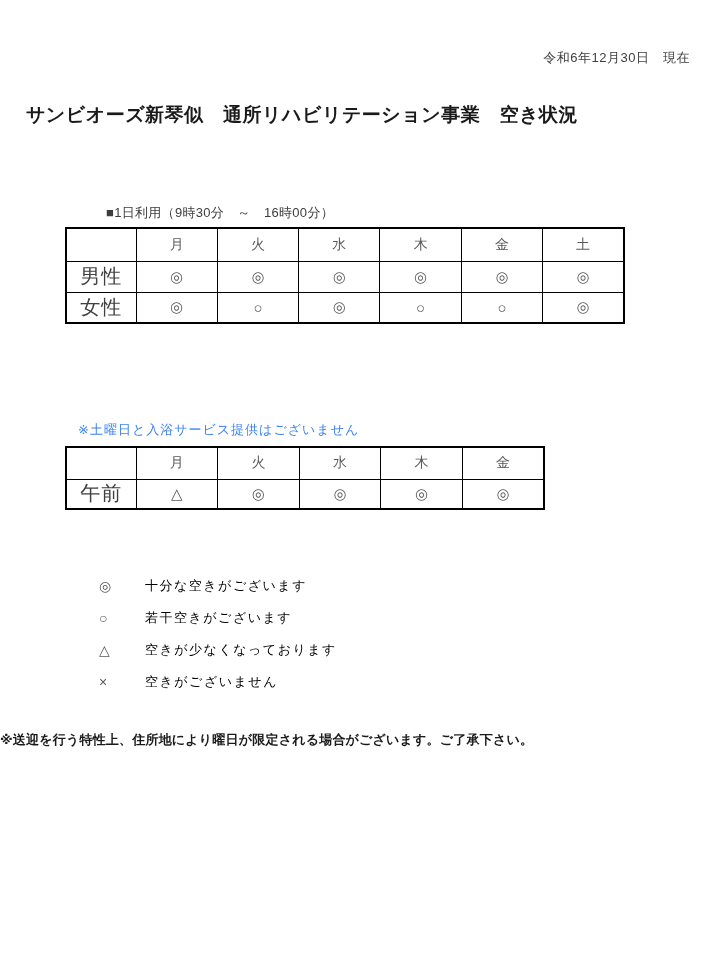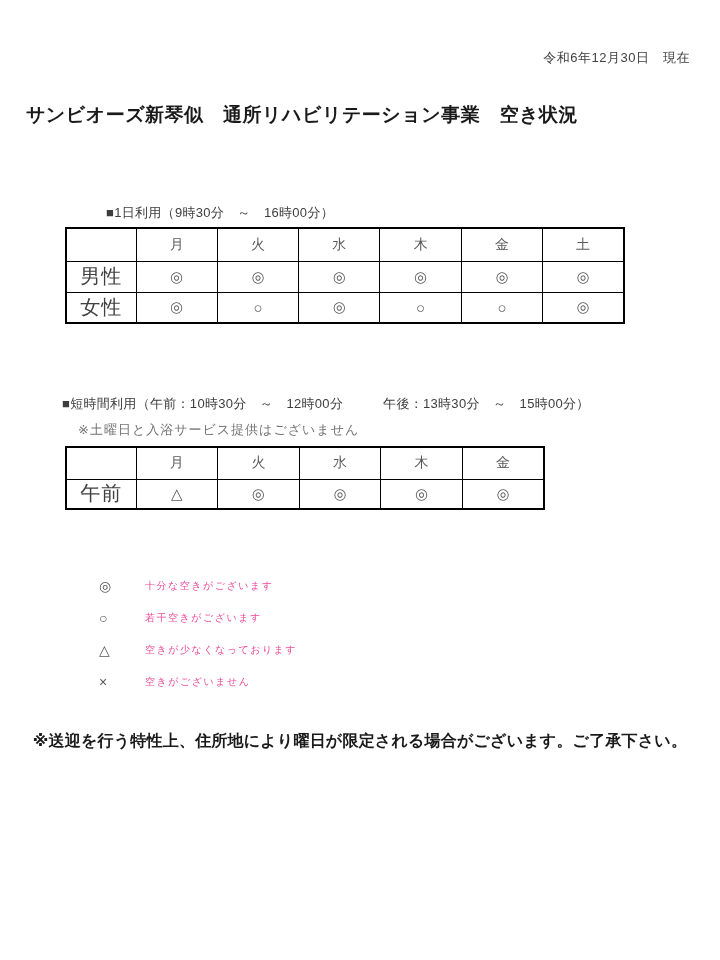--- a/index.html
+++ b/index.html
@@ -46,21 +46,21 @@
     white-space: pre;
   }
   .heading-fullday  { top: 204px; margin-left: 44px; }
   .heading-shorttime{ top: 395px; }
 
   .bath-note {
     position: absolute;
     left: 78px;
     top: 421px;
     font-size: 13px;
-    color: #737373;
+    color: #3b82f6;
     letter-spacing: 1px;
   }
 
   table.avail {
     position: absolute;
     border-collapse: collapse;
     table-layout: fixed;
     border: 2px solid #000;
     background: #fff;
   }
@@ -94,32 +94,32 @@
     display: flex;
     align-items: center;
     height: 32px;
   }
   .legend-symbol {
     width: 46px;
     font-size: 14px;
     color: #595959;
   }
   .legend-text {
-    font-size: 10px;
-    color: #ec4899;
+    font-size: 13px;
+    color: #000000;
     letter-spacing: 1.5px;
   }
 
   .footer-note {
     position: absolute;
     top: 731px;
     left: 0;
     width: 720px;
-    text-align: center;
-    font-size: 16px;
+    text-align: left;
+    font-size: 13px;
     font-weight: 700;
     color: #1a1a1a;
     letter-spacing: 0.2px;
   }
 </style>
 </head>
 <body>
 
 <div class="page">
 
@@ -165,21 +165,20 @@
         <td class="avail-cell">◎</td>
         <td class="avail-cell">○</td>
         <td class="avail-cell">◎</td>
         <td class="avail-cell">○</td>
         <td class="avail-cell">○</td>
         <td class="avail-cell">◎</td>
       </tr>
     </tbody>
   </table>
 
-  <div class="section-heading heading-shorttime">■短時間利用（午前：10時30分　～　12時00分　　　午後：13時30分　～　15時00分）</div>
 
   <div class="bath-note">※土曜日と入浴サービス提供はございません</div>
 
   <table class="avail table-shorttime">
     <colgroup>
         <col class="label-col">
         <col>
         <col>
         <col>
         <col>

